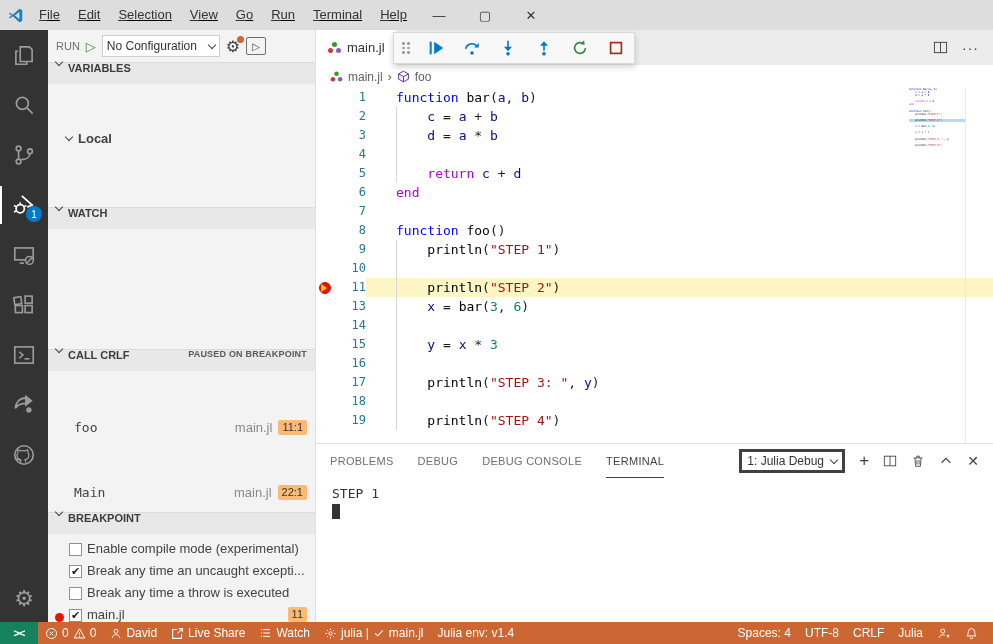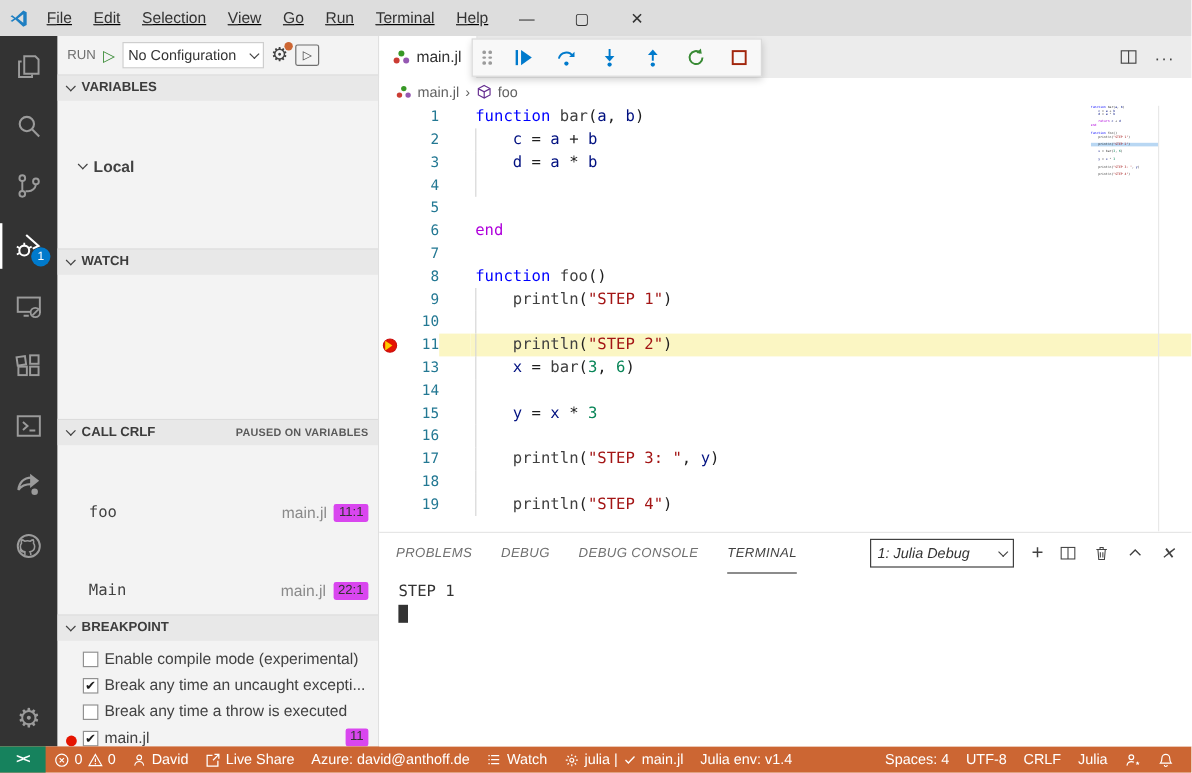--- a/index.html
+++ b/index.html
@@ -32,29 +32,29 @@
   .sidebar { width:268px; background:#F3F3F3; display:flex; flex-direction:column; flex:0 0 268px; font-size:13px; color:#424242; border-right:1px solid #E0E0E0; }
   .run-row { height:32px; display:flex; align-items:center; padding:0 8px; gap:6px; flex:0 0 32px; }
   .run-label { font-size:11px; color:#6F6F6F; }
   .run-start { color:#388A34; font-size:13px; }
   .config-select { height:22px; width:118px; background:#fff; border:1px solid #CECECE; display:flex; align-items:center; font-size:12px; padding:0 4px; color:#333; }
   .config-select .lbl { flex:1; white-space:nowrap; overflow:hidden; }
   .gear-wrap { position:relative; font-size:16px; color:#424242; }
   .gear-dot { position:absolute; top:-1px; right:-4px; width:7px; height:7px; border-radius:50%; background:#CC6633; }
   .console-btn { width:20px; height:18px; border:1px solid #6F6F6F; border-radius:2px; display:flex; align-items:center; justify-content:center; font-size:10px; color:#424242; }
 
-  .sec-header { height:22px; background:#E8E8E8; box-shadow:inset 0 1px 0 #DCDCDC; display:flex; align-items:center; padding:0 8px; gap:6px; font-size:11px; font-weight:bold; color:#3C3C3C; flex:0 0 22px; }
+  .sec-header { height:22px; background:#E8E8E8; box-shadow:inset 0 1px 0 #DCDCDC; display:flex; align-items:flex-start; padding:0 8px; gap:6px; font-size:11px; font-weight:bold; color:#3C3C3C; flex:0 0 22px; }
   .sec-header .right { margin-left:auto; font-size:9px; color:#5A5A5A; letter-spacing:.2px; }
   .chev { width:6px; height:6px; border-right:1.4px solid #424242; border-bottom:1.4px solid #424242; transform:rotate(45deg); margin-top:-3px; flex:0 0 auto; }
   .sec-body { overflow:hidden; }
   .sb-row { height:22px; display:flex; align-items:center; padding:0 8px; gap:6px;margin-top:43px; }
   .sb-row .mono { font-family:"DejaVu Sans Mono", monospace; font-size:13px; }
   .frame-right { margin-left:auto; display:flex; align-items:center; gap:6px; }
   .frame-file { color:#8A8A8A; }
-  .pill { background:#d946ef; color:#333; border-radius:2px; font-size:11px; padding:0 4px; line-height:15px; }
+  .pill { background:#fdba74; color:#333; border-radius:2px; font-size:11px; padding:0 4px; line-height:15px; }
   .bp-row { height:22px; display:flex; align-items:flex-end; padding:0 8px 0 6px; gap:5px; }
   .bp-dot-slot { width:10px; display:flex; justify-content:center; flex:0 0 10px; }
   .bp-dot { width:9px; height:9px; border-radius:50%; background:#E51400; }
   .checkbox { width:13px; height:13px; border:1px solid #919191; background:#fff; flex:0 0 13px; display:flex; align-items:center; justify-content:center; font-size:11px; color:#1E1E1E; }
   .bp-label { white-space:nowrap; overflow:hidden; flex:1; }
   .bp-badge { margin-left:auto; }
 
   
   .editor-col { flex:1; display:flex; flex-direction:column; min-width:0; position:relative; }
   .tabbar { height:35px; background:#ECECEC; display:flex; align-items:stretch; flex:0 0 35px; position:relative; }
@@ -76,38 +76,38 @@
 
   
   .code-area { flex:1; position:relative; overflow:hidden; background:#fff; font-family:"DejaVu Sans Mono", monospace; font-size:13px; }
   .code-line { height:19px; line-height:19px; display:flex; white-space:pre; }
   .ln-margin { width:18px; flex:0 0 18px; display:flex; align-items:center; justify-content:center; }
   .ln-num { width:32px; flex:0 0 32px; text-align:right; color:#237893; font-size:12px; }
   .ln-gap { width:26px; flex:0 0 26px; }
   .ln-text { flex:1; position:relative; padding-left:4px; }
   .code-line.current .ln-text, .code-line.current .ln-gap { background:#FBF6C3; }
   .guide::before { content:""; position:absolute; left:4px; top:0; bottom:0; width:1px; background:#D6D6D6; }
-  .tk-kw { color:#0000FF; } .tk-ctrl { color:#AF00DB; } .tk-fn { color:#404040; }
+  .tk-kw { color:#0000FF; } .tk-ctrl { color:#AF00DB; } .tk-fn { color:#000000; }
   .tk-var { color:#001080; } .tk-num { color:#098658; } .tk-str { color:#A31515; } .tk-plain { color:#1E1E1E; }
   .bp-current { position:relative; width:12px; height:12px; }
   .bp-current .ring { position:absolute; inset:0; border-radius:50%; border:1.5px solid #CC1111; background:#E51400; }
   .bp-current .arrow { position:absolute; left:2px; top:2px; width:0; height:0; border-left:6px solid #FFCC00; border-top:4px solid transparent; border-bottom:4px solid transparent; }
 
   .minimap { position:absolute; top:0; right:28px; width:56px; font-family:"DejaVu Sans Mono", monospace; font-size:2.6px; line-height:3.1px; white-space:pre; overflow:hidden; pointer-events:none; }
   .minimap .mline { height:3.1px; }
   .minimap .mline.current { background:#B8D7F3; }
   .scroll-ruler { position:absolute; top:0; right:0; width:28px; bottom:0; border-left:1px solid #E8E8E8; }
 
   
   .panel { height:179px; flex:0 0 179px; background:#fff; border-top:1px solid #E0E0E0; display:flex; flex-direction:column; }
-  .panel-tabs { height:34px; display:flex; align-items:center; padding:0 14px; gap:31px; flex:0 0 34px;font-style:italic; }
+  .panel-tabs { height:34px; display:flex; align-items:center; padding:0 14px; gap:31px; flex:0 0 34px; }
   .panel-tab { font-size:11px; letter-spacing:.3px; color:#6F6F6F; height:100%; display:flex; align-items:center; border-bottom:1px solid transparent; }
   .panel-tab.active { color:#424242; border-bottom:1px solid #424242; }
   .panel-actions { margin-left:auto; display:flex; align-items:center; gap:14px; color:#424242; }
-  .term-select { height:24px; width:120px; border:1px solid #404040; background:#fff; display:flex; align-items:center; font-size:12px; padding:0 5px; color:#333; }
+  .term-select { height:24px; width:106px; border:3px solid #404040; background:#fff; display:flex; align-items:center; font-size:12px; padding:0 5px; color:#333; }
   .term-select .lbl { flex:1; white-space:nowrap; overflow:hidden; }
   .panel-content { flex:1; padding:8px 16px; font-family:"DejaVu Sans Mono", monospace; font-size:13px; color:#333; }
   .cursor-block { display:block; width:8px; height:15px; background:#333; margin-top:3px; }
 
   
   .statusbar { height:22px; flex:0 0 22px; background:#CC6633; color:#fff; display:flex; align-items:center; font-size:12px; }
   .remote-seg { width:38px; height:22px; background:#16825D; display:flex; align-items:center; justify-content:center; font-size:11px; letter-spacing:-1px; font-weight:bold; }
   .sb-items-left { display:flex; align-items:center; height:100%; }
   .sb-items-right { margin-left:auto; display:flex; align-items:center; height:100%; padding-right:8px; }
   .sb-item { display:flex; align-items:center; gap:4px; padding:0 7px; height:100%; white-space:nowrap; }
@@ -241,21 +241,21 @@
 
       <div class="sec-header">
         <span class="chev"></span>
         <span>WATCH</span>
       </div>
       <div class="sec-body" style="height:120px;"></div>
 
       <div class="sec-header">
         <span class="chev"></span>
         <span>CALL CRLF</span>
-        <span class="right">PAUSED ON VARIABLES</span>
+        <span class="right">PAUSED ON BREAKPOINT</span>
       </div>
       <div class="sec-body" id="call-stack-body" style="height:141px;padding-top:2px;">
           <div class="sb-row" style="padding-left: 26px;">
             <span class="mono">foo</span>
             <span class="frame-right">
               <span class="frame-file">main.jl</span>
               <span class="pill">11:1</span>
             </span>
           </div>
           <div class="sb-row" style="padding-left: 26px;">
@@ -384,21 +384,21 @@
         </span>
         <span>foo</span>
       </div>
 
       <div class="code-area" id="code-area">
         <div id="code-lines">
             <div class="code-line"><span class="ln-margin"></span><span class="ln-num">1</span><span class="ln-gap"></span><span class="ln-text"><span class="tk-kw">function</span><span class="tk-plain"> </span><span class="tk-fn">bar</span><span class="tk-plain">(</span><span class="tk-var">a</span><span class="tk-plain">, </span><span class="tk-var">b</span><span class="tk-plain">)</span></span></div>
             <div class="code-line"><span class="ln-margin"></span><span class="ln-num">2</span><span class="ln-gap"></span><span class="ln-text guide"><span class="tk-plain">    </span><span class="tk-var">c</span><span class="tk-plain"> = </span><span class="tk-var">a</span><span class="tk-plain"> + </span><span class="tk-var">b</span></span></div>
             <div class="code-line"><span class="ln-margin"></span><span class="ln-num">3</span><span class="ln-gap"></span><span class="ln-text guide"><span class="tk-plain">    </span><span class="tk-var">d</span><span class="tk-plain"> = </span><span class="tk-var">a</span><span class="tk-plain"> * </span><span class="tk-var">b</span></span></div>
             <div class="code-line"><span class="ln-margin"></span><span class="ln-num">4</span><span class="ln-gap"></span><span class="ln-text guide"></span></div>
-            <div class="code-line"><span class="ln-margin"></span><span class="ln-num">5</span><span class="ln-gap"></span></div>
+            <div class="code-line"><span class="ln-margin"></span><span class="ln-num">5</span><span class="ln-gap"></span><span class="ln-text guide"><span class="tk-plain">    </span><span class="tk-ctrl">return</span><span class="tk-plain"> </span><span class="tk-var">c</span><span class="tk-plain"> + </span><span class="tk-var">d</span></span></div>
             <div class="code-line"><span class="ln-margin"></span><span class="ln-num">6</span><span class="ln-gap"></span><span class="ln-text"><span class="tk-ctrl">end</span></span></div>
             <div class="code-line"><span class="ln-margin"></span><span class="ln-num">7</span><span class="ln-gap"></span><span class="ln-text"></span></div>
             <div class="code-line"><span class="ln-margin"></span><span class="ln-num">8</span><span class="ln-gap"></span><span class="ln-text"><span class="tk-kw">function</span><span class="tk-plain"> </span><span class="tk-fn">foo</span><span class="tk-plain">()</span></span></div>
             <div class="code-line"><span class="ln-margin"></span><span class="ln-num">9</span><span class="ln-gap"></span><span class="ln-text guide"><span class="tk-plain">    </span><span class="tk-fn">println</span><span class="tk-plain">(</span><span class="tk-str">"STEP 1"</span><span class="tk-plain">)</span></span></div>
             <div class="code-line"><span class="ln-margin"></span><span class="ln-num">10</span><span class="ln-gap"></span><span class="ln-text guide"></span></div>
             <div class="code-line current"><span class="ln-margin"><span class="bp-current"><span class="ring"></span><span class="arrow"></span></span></span><span class="ln-num">11</span><span class="ln-gap"></span><span class="ln-text guide"><span class="tk-plain">    </span><span class="tk-fn">println</span><span class="tk-plain">(</span><span class="tk-str">"STEP 2"</span><span class="tk-plain">)</span></span></div>
             <div class="code-line"><span class="ln-margin"></span><span class="ln-num">13</span><span class="ln-gap"></span><span class="ln-text guide"><span class="tk-plain">    </span><span class="tk-var">x</span><span class="tk-plain"> = </span><span class="tk-fn">bar</span><span class="tk-plain">(</span><span class="tk-num">3</span><span class="tk-plain">, </span><span class="tk-num">6</span><span class="tk-plain">)</span></span></div>
             <div class="code-line"><span class="ln-margin"></span><span class="ln-num">14</span><span class="ln-gap"></span><span class="ln-text guide"></span></div>
             <div class="code-line"><span class="ln-margin"></span><span class="ln-num">15</span><span class="ln-gap"></span><span class="ln-text guide"><span class="tk-plain">    </span><span class="tk-var">y</span><span class="tk-plain"> = </span><span class="tk-var">x</span><span class="tk-plain"> * </span><span class="tk-num">3</span></span></div>
             <div class="code-line"><span class="ln-margin"></span><span class="ln-num">16</span><span class="ln-gap"></span><span class="ln-text guide"></span></div>
@@ -485,23 +485,20 @@
         <div class="sb-item">
           <span>
             <svg class="ic" width="13" height="13" viewBox="0 0 16 16">
               <path d="M13 8.5V14H2V3h5.5" fill="none" stroke="#fff" stroke-width="1.3"></path>
               <path d="M9.5 2H14v4.5M14 2L8 8" fill="none" stroke="#fff" stroke-width="1.3"></path>
             </svg>
           </span>
           <span>Live Share</span>
         </div>
         <div class="sb-item">
-          <span>Azure: david@anthoff.de</span>
-        </div>
-        <div class="sb-item">
           <span>
             <svg class="ic" width="13" height="12" viewBox="0 0 16 16">
               <path d="M5 3.5h9M5 8h9M5 12.5h9" stroke="#fff" stroke-width="1.3"></path>
               <path d="M2 3.5h1.5M2 8h1.5M2 12.5h1.5" stroke="#fff" stroke-width="1.3"></path>
             </svg>
           </span>
           <span>Watch</span>
         </div>
         <div class="sb-item">
           <span>

